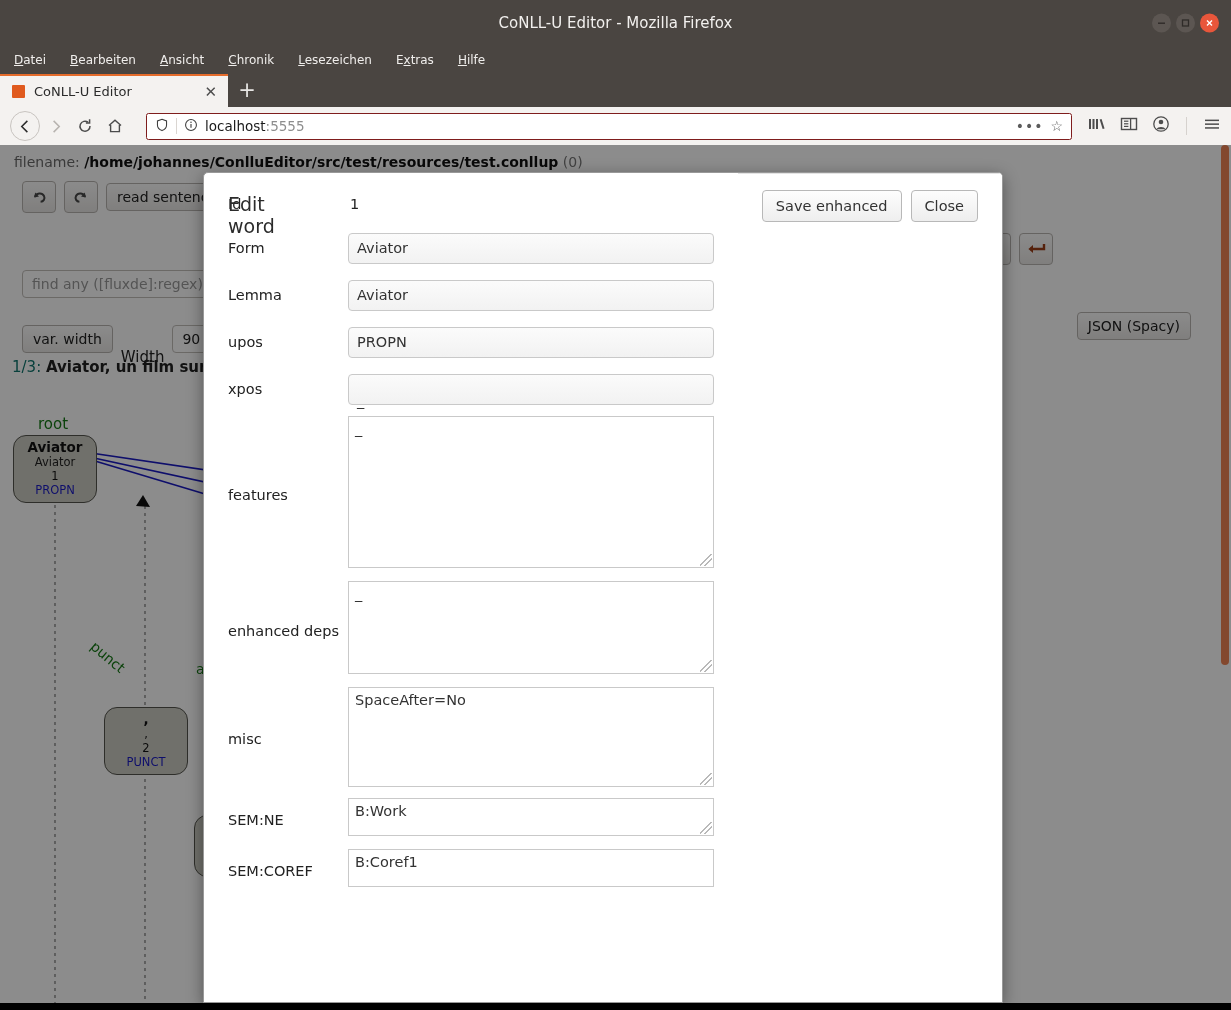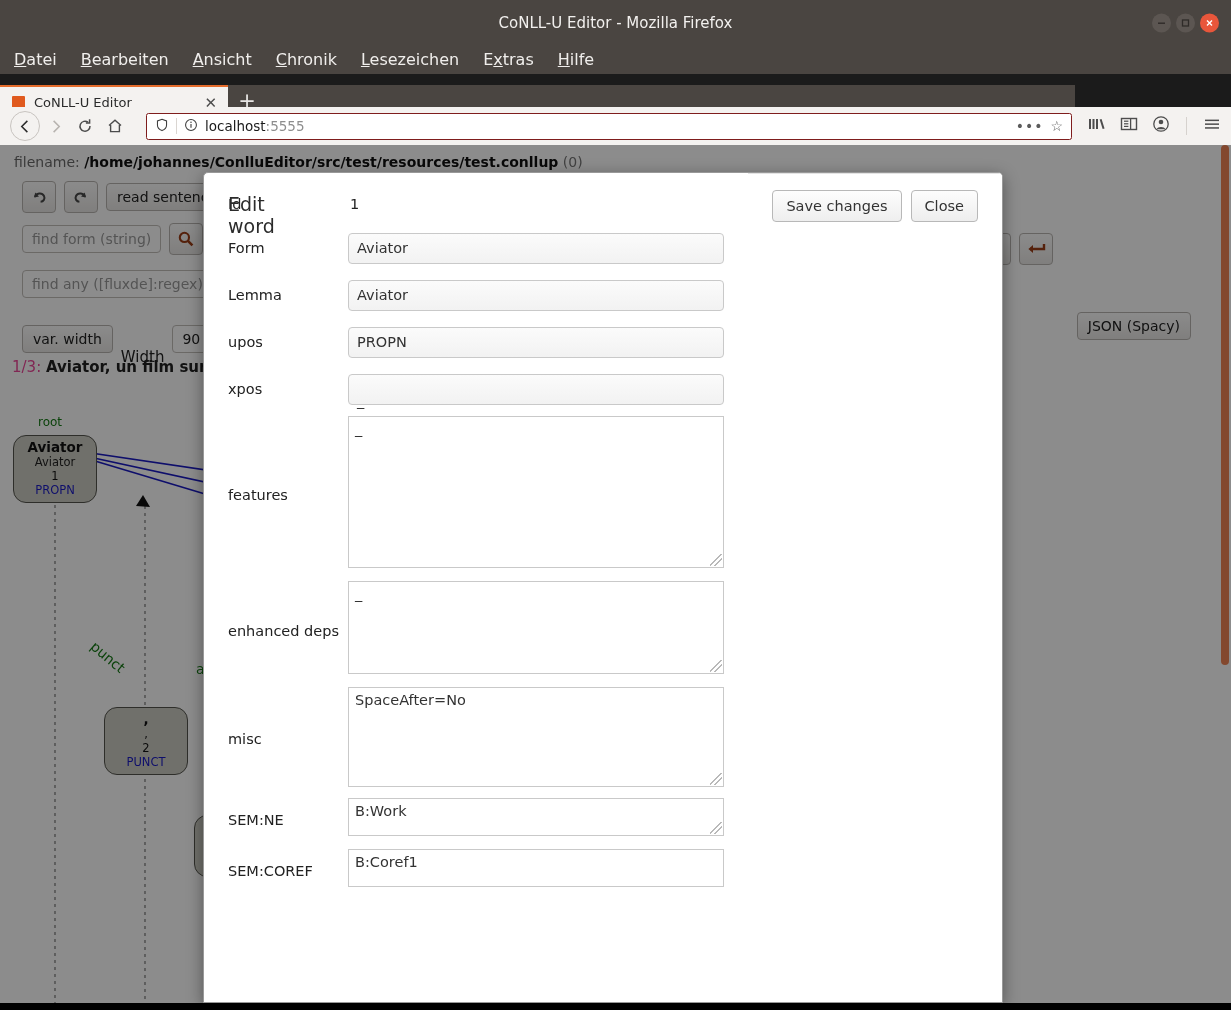--- a/index.html
+++ b/index.html
@@ -20,27 +20,26 @@
   .titlebar .ttl { color:#f2f0ee; font-size:15px; }
   .wctls { position:absolute; right:12px; top:50%; transform:translateY(-50%); display:flex; gap:5px; }
   .wbtn { width:19px; height:19px; border-radius:50%; background:#5c5652; display:flex; align-items:center; justify-content:center; }
   .wbtn svg { display:block; }
   .wbtn.close { background:#e8563b; }
 
   .menubar {
     position:absolute; left:0; top:45px; width:1231px; height:29px;
     background:#4a4541; display:flex; align-items:center; padding-left:14px; gap:24px;
   }
-  .menubar .mi { color:#f0eeec; font-size:16px; cursor:default; }
+  .menubar .mi { color:#f0eeec; font-size:12px; cursor:default; }
   .menubar .mi u { text-decoration: underline; }
 
   .tabstrip {
-    position:absolute; left:0; top:74px; width:1075px; height:33px;
+    position:absolute; left:0; top:74px; width:1231px; height:33px;
     background:#4a4541;
-    margin-top:11px;
   }
   .tab {
     position:absolute; left:0; top:0; width:228px; height:33px;
     background:#f4f2f0; display:flex; align-items:center; padding:0 8px 0 12px;
     border-top:2px solid #e56c2c;
   }
   .tab .favicon { width:13px; height:13px; background:#e05a1e; border-radius:1px; margin-right:9px; flex:none; }
   .tab .tlabel { font-size:13px; color:#2b2b2b; flex:1; white-space:nowrap; overflow:hidden; }
   .tab .tclose { font-size:15px; color:#4d4d4d; padding:0 3px; }
   .newtab { position:absolute; left:234px; top:4px; width:26px; height:26px;
@@ -91,26 +90,26 @@
   .row2 { position:absolute; left:22px; top:78px; display:flex; gap:8px; align-items:center; }
   .row3 { position:absolute; left:22px; top:125px; display:flex; gap:8px; align-items:center; }
   .row4 { position:absolute; left:22px; top:167px; display:flex; gap:8px; align-items:center; }
   .iconbtn { width:34px; height:32px; padding:0; }
   .lbl-width { font-size:15px; color:#222;margin-top:36px; }
   .numinp { width:52px; text-align:left; color:#222; }
   .rightbtns { position:absolute; right:22px; top:167px; display:flex; gap:8px; }
   .rightbtns2 { position:absolute; right:160px; top:88px; display:flex; gap:8px; }
 
   .sentline { position:absolute; left:12px; top:213px; font-size:15px; color:#222; white-space:nowrap; }
-  .sentline .frac { color:#ec4899; }
+  .sentline .frac { color:#0f766e; }
   .sentline b { font-weight:bold; }
 
   
   .tree { position:absolute; left:0; top:246px; width:1213px; height:612px; }
-  .dep-root { position:absolute; left:38px; top:24px; color:#157a15; font-size:12px; }
+  .dep-root { position:absolute; left:38px; top:24px; color:#157a15; font-size:15px; }
   .node {
     position:absolute; background:#cdcdc4; border:1.3px solid #55554e;
     border-radius:13px; text-align:center; padding:4px 9px 5px;
     font-family:"DejaVu Sans","Liberation Sans",sans-serif;
   }
   .node .f { font-size:13.5px; color:#111; font-weight:bold; line-height:15px; }
   .node .l { font-size:11.5px; color:#222; line-height:14px; }
   .node .i { font-size:11.5px; color:#111; line-height:14px; }
   .node .p { font-size:11.5px; color:#1b1bc4; line-height:14px; }
 
@@ -318,30 +317,20 @@
         </div>
         <div class="btn iconbtn">
           <svg width="18" height="18" viewBox="0 0 18 18">
               <path d="M13 9 C12 5 6 4 4 8 C2.6 10.8 4.6 13.6 7.4 13.8" fill="none" stroke="#4a4a4a" stroke-width="2"></path>
               <path d="M12.8 4.6 L13.8 9.4 L9 8.6 Z" fill="#4a4a4a"></path>
             </svg>
         </div>
         <div class="btn">read sentence</div>
       </div>
 
-      <div class="row2">
-        <div class="inp">find form (string)</div>
-        <div class="btn iconbtn">
-          <svg width="18" height="18" viewBox="0 0 18 18">
-              <circle cx="7.4" cy="7.4" r="4.6" fill="none" stroke="#9b3d16" stroke-width="2.1"></circle>
-              <path d="M10.9 10.9 L15.4 15.4" stroke="#9b3d16" stroke-width="2.6"></path>
-            </svg>
-        </div>
-        <div class="inp">fin</div>
-      </div>
 
       <div class="row3">
         <div class="inp" style="width:196px">find any ([fluxde]:regex)</div>
       </div>
 
       <div class="row4">
         <div class="btn">var. width</div>
         <span class="lbl-width">Width</span>
         <div class="inp numinp">90</div>
       </div>
@@ -481,19 +470,19 @@
         <div class="flabel">SEM:COREF</div>
         <div class="tarea sml">
           <span>B:Coref1</span>
           
         </div>
       </div>
 
     </div>
 
     <div class="modal-footer">
-      <div class="mbtn">Save changes</div>
+      <div class="mbtn">Save enhanced</div>
       <div class="mbtn">Close</div>
     </div>
   </div>
 
   <div class="bottombar"></div>
 </div>
 
 </body></html>

